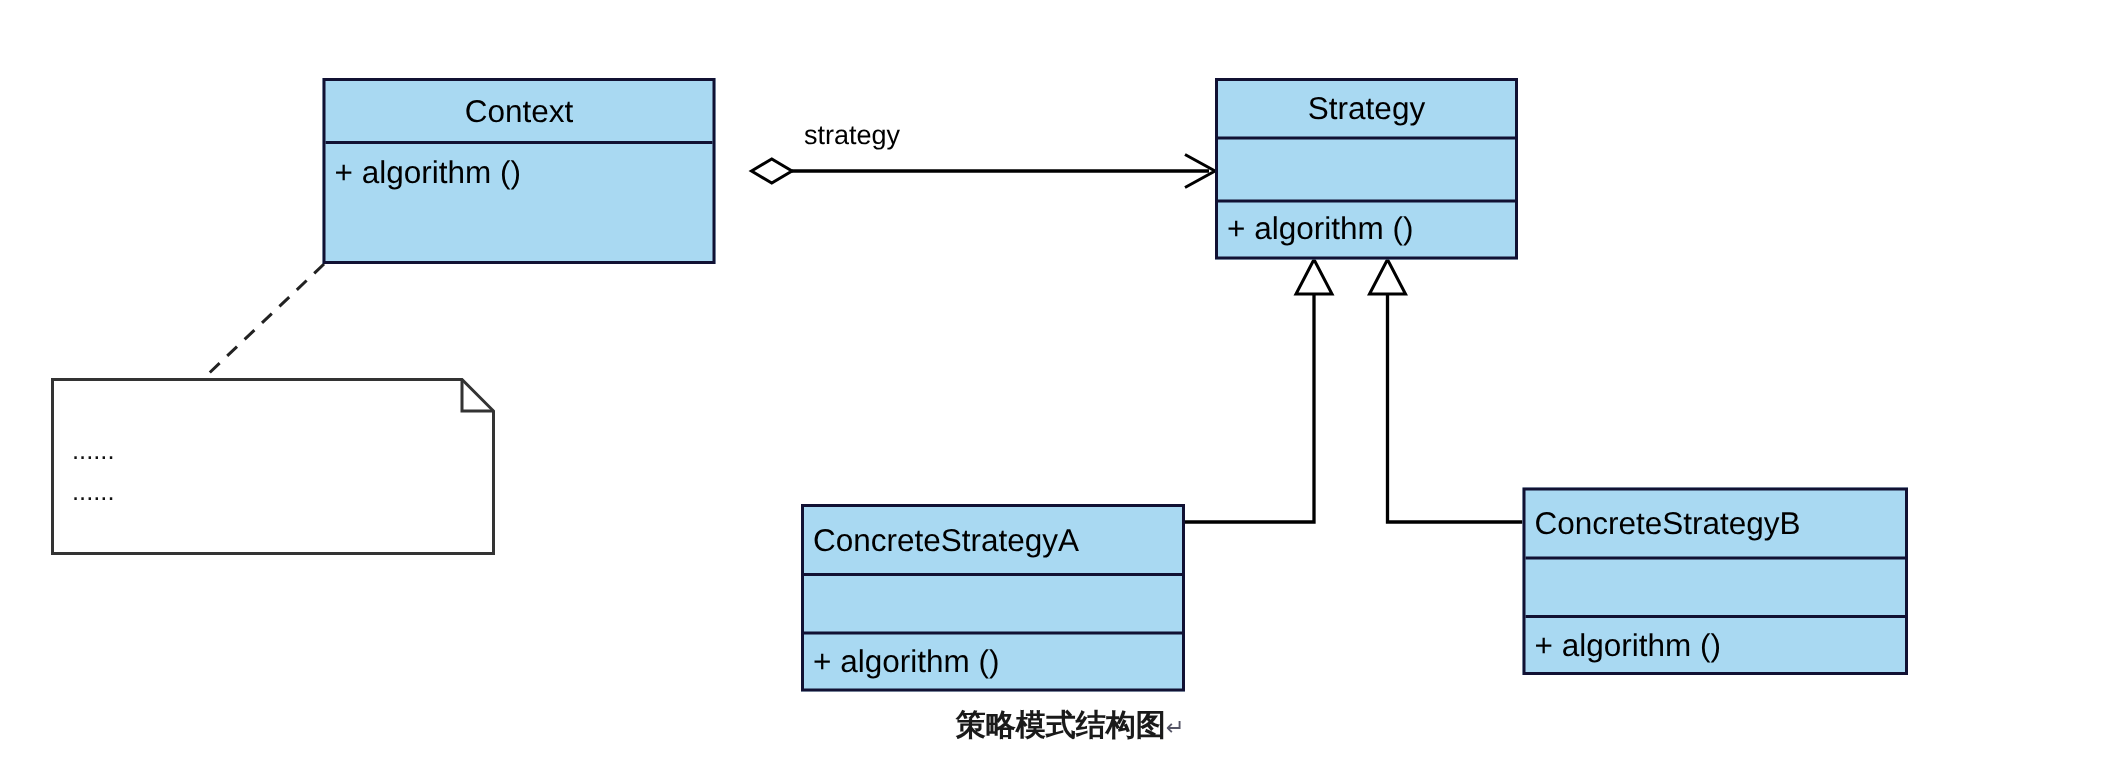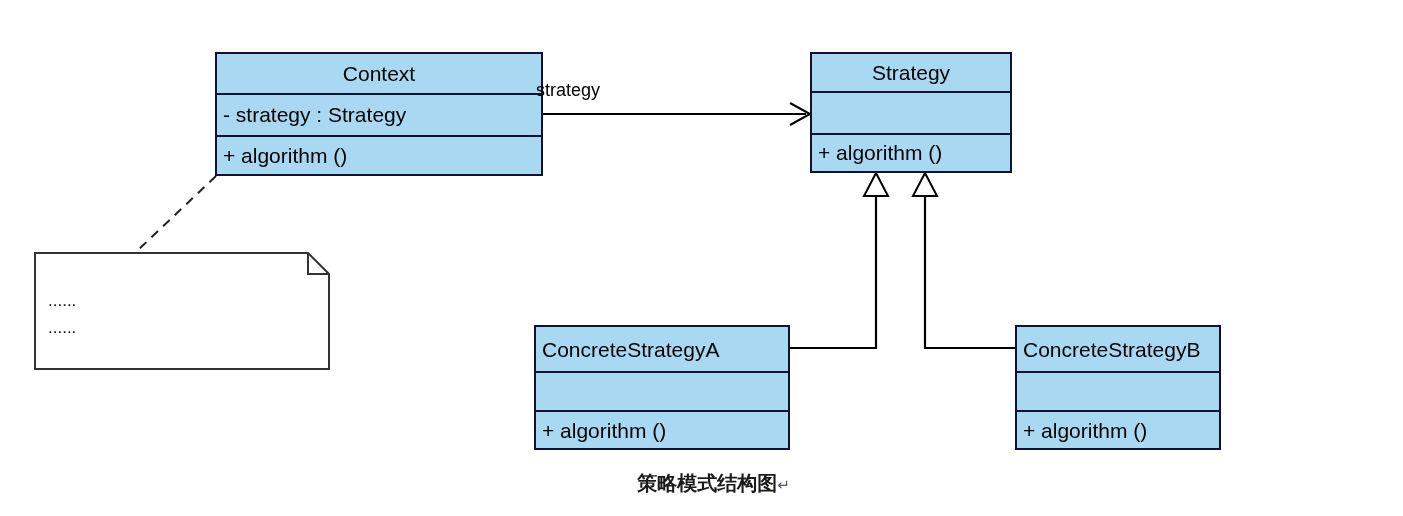--- a/index.html
+++ b/index.html
@@ -135,39 +135,38 @@
     </g>
 
     <g>
       <polyline points="1015,348 925,348 925,196" fill="none" stroke="#000000" stroke-width="2.2"></polyline>
       <polygon points="925,173 913,196 937,196" fill="#ffffff" stroke="#000000" stroke-width="2"></polygon>
     </g>
 
     <line x1="216" y1="176" x2="136" y2="252" stroke="#222222" stroke-width="2" stroke-dasharray="9 7"></line>
   </svg>
 
-  <div class="uml-class" id="cls-context" style="left:215px; top:52px; width:328px; height:124px;">
+  <div class="uml-class" id="cls-context" style="left:215px; top:52px; width:262px; height:124px;">
     <div class="uml-row uml-name" style="height:40px;">Context</div>
-    <div class="uml-row uml-member divider" style="height:42px;">- strategy : Strategy</div>
     <div class="uml-row uml-member divider" style="height:40px;">+ algorithm ()</div>
   </div>
 
   <div class="uml-class" id="cls-strategy" style="left:810px; top:52px; width:202px; height:121px;">
     <div class="uml-row uml-name" style="height:38px;">Strategy</div>
     <div class="uml-row uml-member divider" style="height:42px;"></div>
     <div class="uml-row uml-member divider" style="height:39px;">+ algorithm ()</div>
   </div>
 
-  <div class="uml-class" id="cls-csa" style="left:534px; top:325px; width:256px; height:125px;">
+  <div class="uml-class" id="cls-csa" style="left:534px; top:336px; width:256px; height:125px;">
     <div class="uml-row uml-name align-left" style="height:44px;">ConcreteStrategyA</div>
     <div class="uml-row uml-member divider" style="height:39px;"></div>
     <div class="uml-row uml-member divider" style="height:38px;">+ algorithm ()</div>
   </div>
 
-  <div class="uml-class" id="cls-csb" style="left:1015px; top:325px; width:206px; height:125px;">
+  <div class="uml-class" id="cls-csb" style="left:1015px; top:325px; width:257px; height:125px;">
     <div class="uml-row uml-name align-left" style="height:44px;">ConcreteStrategyB</div>
     <div class="uml-row uml-member divider" style="height:39px;"></div>
     <div class="uml-row uml-member divider" style="height:38px;">+ algorithm ()</div>
   </div>
 
   <div class="uml-note" id="note-box" style="left:34px; top:252px; width:296px; height:118px;">
     <svg class="uml-note-shape" viewBox="0 0 296 118" preserveAspectRatio="none" xmlns="http://www.w3.org/2000/svg">
       <path d="M1,1 L274,1 L295,22 L295,117 L1,117 Z" fill="#ffffff" stroke="#333333" stroke-width="2"></path>
       <path d="M274,1 L274,22 L295,22" fill="none" stroke="#333333" stroke-width="2"></path>
     </svg>

